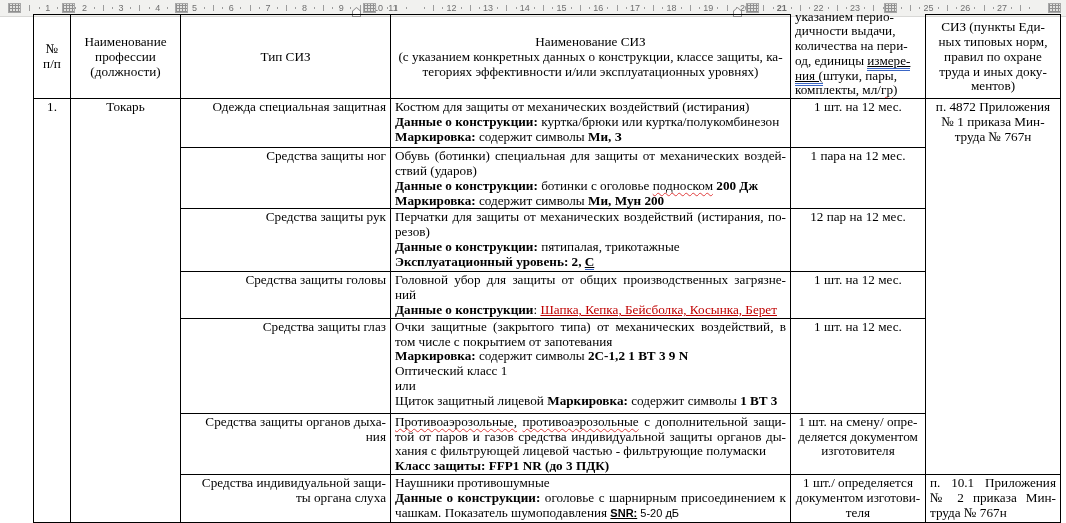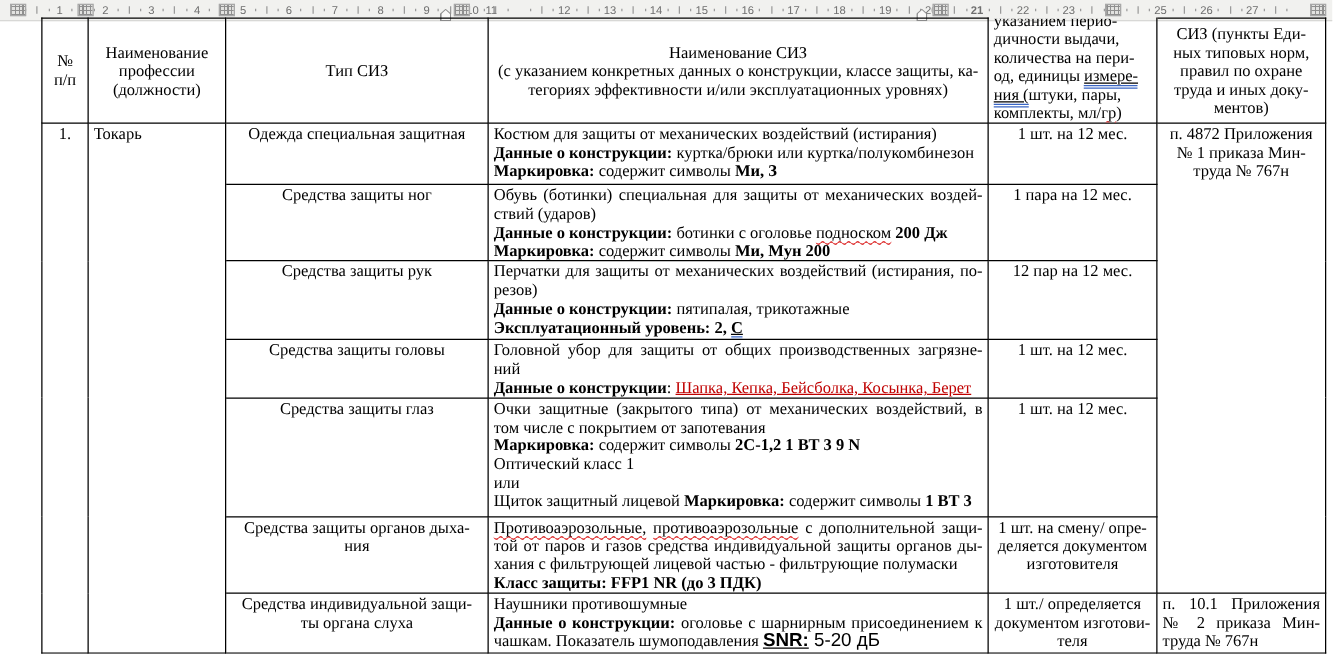--- a/index.html
+++ b/index.html
@@ -37,34 +37,34 @@
   }
   #doc td{
     border:1px solid #000;vertical-align:top;
     padding:1px 4px 0 4px;
     font-size:13.2px;line-height:14.8px;overflow:hidden;
   }
   .hc{text-align:center;vertical-align:middle !important;white-space:pre-line}
   .h5{vertical-align:top !important;padding-top:0 !important}
   .h5in{margin-top:-5px;white-space:pre-line;text-align:left}
   .c-num{text-align:center}
-  .c-prof{text-align:left}
-  .c-type{white-space:pre-line;text-align:center}
+  .c-prof{text-align:center}
+  .c-type{white-space:pre-line;text-align:right}
   .c-name{text-align:justify}
   .c-norm{text-align:center}
   .c-basis-center{text-align:center}
   .c-basis-just{text-align:justify}
   .para{margin:0}
   .sb{font-weight:bold}
   .su{text-decoration:underline}
   .sins{color:#c00000;text-decoration:underline;text-decoration-color:#c00000}
   .sgb{border-bottom:3px double #3a66c5}
   .swavy{text-decoration:underline;text-decoration-style:wavy;text-decoration-color:#e03d3d;
          text-decoration-thickness:1px;text-underline-offset:2px;text-decoration-skip-ink:none}
-  .ssans{font-family:"Liberation Sans",sans-serif;font-size:15px}
+  .ssans{font-family:"Liberation Sans",sans-serif;font-size:11px}
 </style>
 </head>
 <body>
 
 <div id="ruler">
     <div class="rdot" style="left: 20.175px;"></div>
     <div class="rbar" style="left: 29.35px;"></div>
     <div class="rdot" style="left: 38.525px;"></div>
     <div class="rdot" style="left: 56.875px;"></div>
     <div class="rbar" style="left: 66.05px;"></div>

